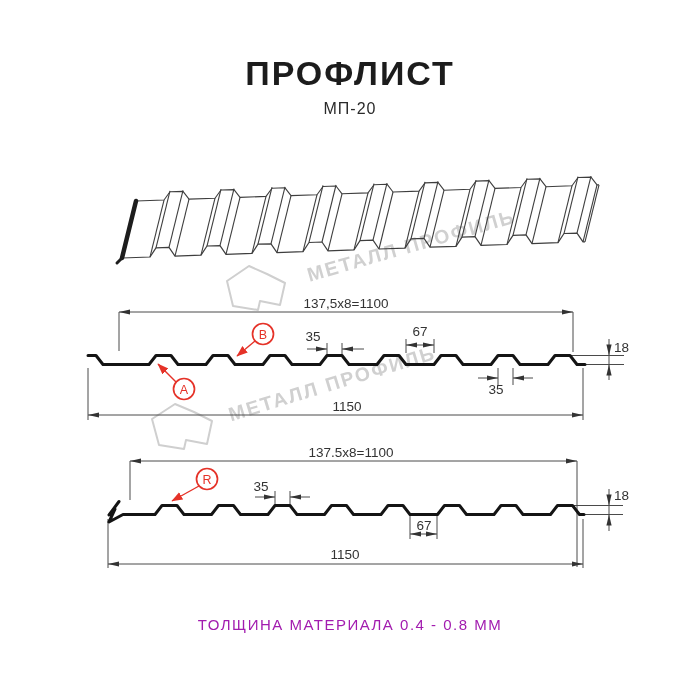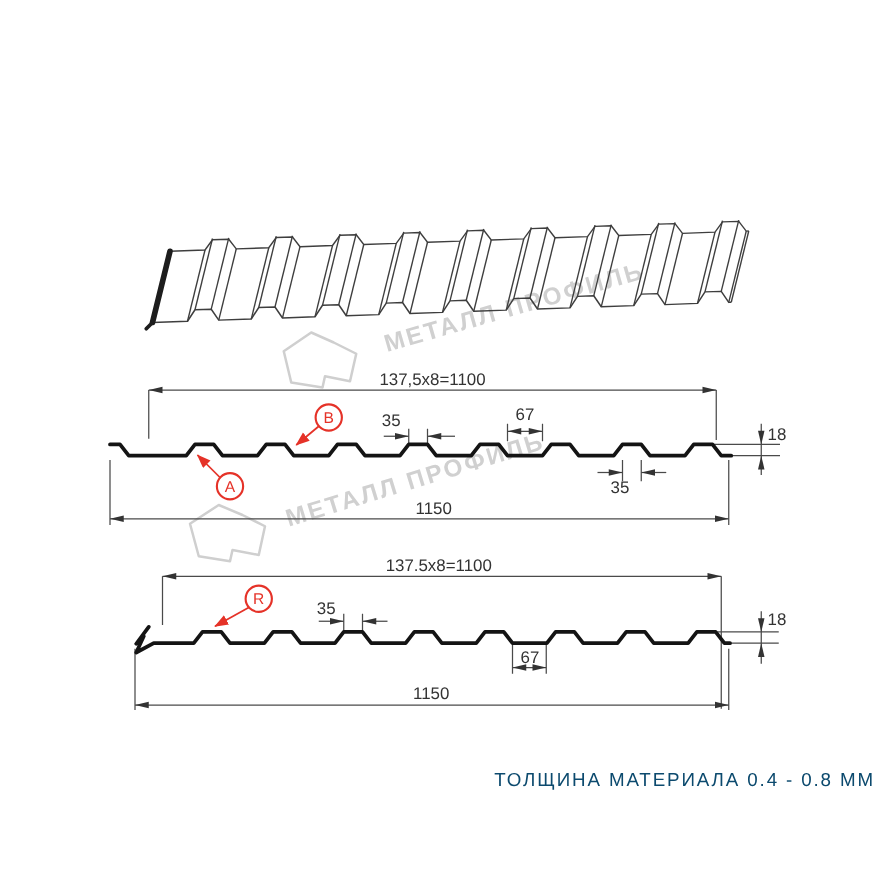--- a/index.html
+++ b/index.html
@@ -2,33 +2,37 @@
 <html><head>
 <meta charset="utf-8">
 <style>
   html,body{margin:0;padding:0;background:#ffffff;}
   #canvas{position:relative;width:700px;height:700px;background:#fff;overflow:hidden;
           font-family:"Liberation Sans",sans-serif;}
   .header{position:absolute;top:54px;left:0;width:700px;text-align:center;}
   .title{font-size:34px;font-weight:700;letter-spacing:2px;color:#1c1c1c;
          font-family:"Liberation Sans",sans-serif;}
   .subtitle{margin-top:7px;font-size:16px;font-weight:500;letter-spacing:1px;color:#2a2a2a;}
-  .footer{position:absolute;top:616px;left:0;width:700px;text-align:right;
-          font-size:15px;letter-spacing:1.5px;color:#0c4a6e;}
+  .footer{position:absolute;top:616px;left:0;width:700px;text-align:center;
+          font-size:15px;letter-spacing:1.5px;color:#a21caf;}
   svg{position:absolute;top:0;left:0;}
   text.dim{font-family:"Liberation Sans",sans-serif;font-size:13.5px;fill:#333;}
   text.marker-letter{font-family:"Liberation Sans",sans-serif;font-size:12.5px;}
   text.wm{font-family:"Liberation Sans",sans-serif;font-weight:700;font-size:19.5px;
           letter-spacing:2px;}
 </style>
 </head>
 <body>
 
 <div id="canvas">
 
+  <div class="header">
+    <div class="title">ПРОФЛИСТ</div>
+    <div class="subtitle">МП-20</div>
+  </div>
 
   <svg id="art" width="700" height="700" viewBox="0 0 700 700">
     <defs>
       <marker id="arrred" markerWidth="9" markerHeight="8" refX="7.5" refY="3" orient="auto">
         <path d="M0 0 L8 3 L0 6 Z" fill="#e53228"></path>
       </marker>
     </defs>
 
     <g>
       <polygon points="249,266 267,274 285,283 280,305 260,301 258,310 233,306 227,281" fill="none" stroke="#cfcfcf" stroke-width="2" stroke-linejoin="round"></polygon>

